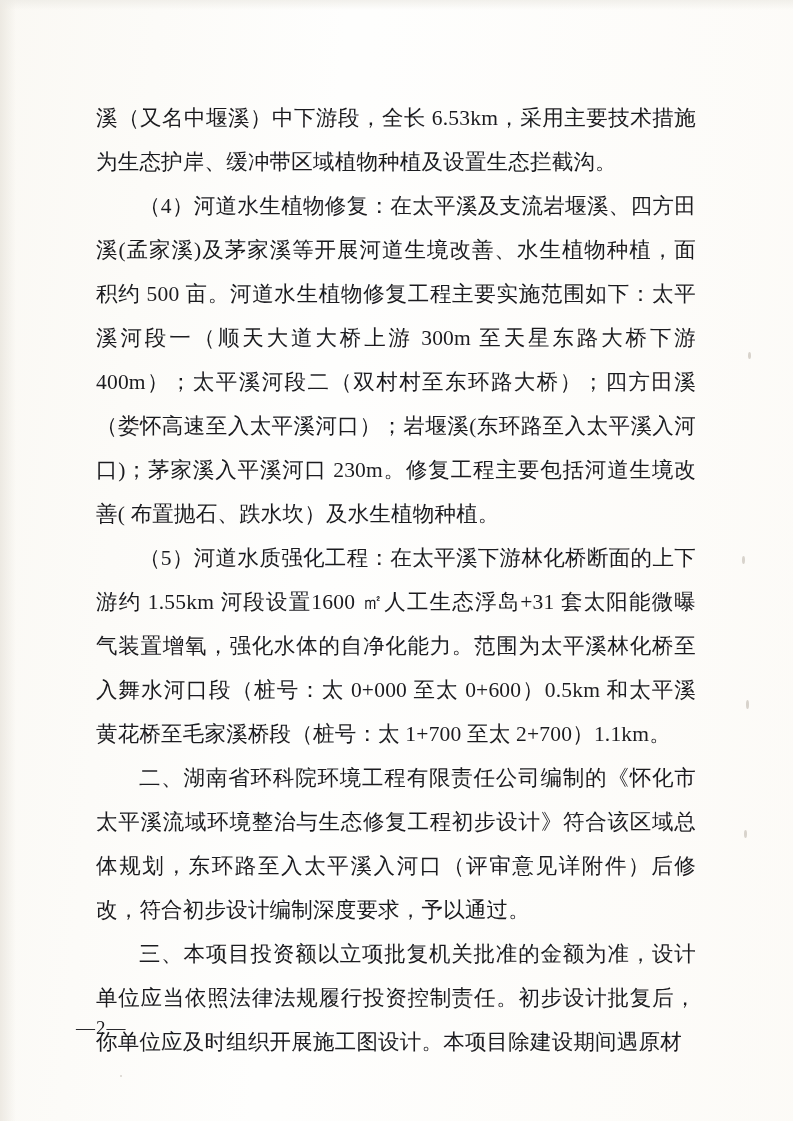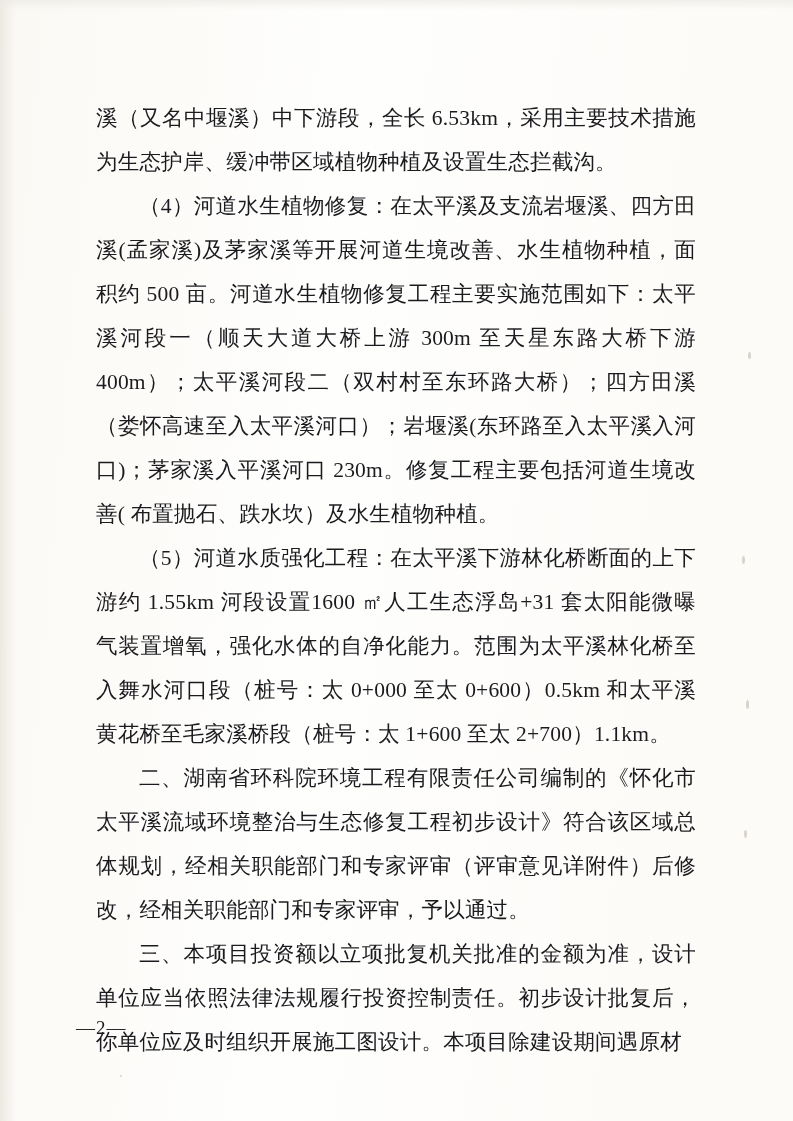--- a/index.html
+++ b/index.html
@@ -84,19 +84,19 @@
 
   <div class="speck" style="left:748px; top:352px; width:3px; height:7px;"></div>
   <div class="speck" style="left:742px; top:556px; width:3px; height:8px;"></div>
   <div class="speck" style="left:746px; top:700px; width:3px; height:9px;"></div>
   <div class="speck" style="left:744px; top:830px; width:3px; height:8px;"></div>
   <div class="speck" style="left:120px; top:1075px; width:2px; height:2px;"></div>
 
   <div class="content">
     <p class="para">溪（又名中堰溪）中下游段，全长 6.53km，采用主要技术措施为生态护岸、缓冲带区域植物种植及设置生态拦截沟。</p>
     <p class="para indent">（4）河道水生植物修复：在太平溪及支流岩堰溪、四方田溪(孟家溪)及茅家溪等开展河道生境改善、水生植物种植，面积约 500 亩。河道水生植物修复工程主要实施范围如下：太平溪河段一（顺天大道大桥上游 300m 至天星东路大桥下游 400m）；太平溪河段二（双村村至东环路大桥）；四方田溪（娄怀高速至入太平溪河口）；岩堰溪(东环路至入太平溪入河口)；茅家溪入平溪河口 230m。修复工程主要包括河道生境改善( 布置抛石、跌水坎）及水生植物种植。</p>
-    <p class="para indent">（5）河道水质强化工程：在太平溪下游林化桥断面的上下游约 1.55km 河段设置1600 ㎡人工生态浮岛+31 套太阳能微曝气装置增氧，强化水体的自净化能力。范围为太平溪林化桥至入舞水河口段（桩号：太 0+000 至太 0+600）0.5km 和太平溪黄花桥至毛家溪桥段（桩号：太 1+600 至太 2+700）1.1km。</p>
-    <p class="para indent">二、湖南省环科院环境工程有限责任公司编制的《怀化市太平溪流域环境整治与生态修复工程初步设计》符合该区域总体规划，经相关职能部门和专家评审（评审意见详附件）后修改，经相关职能部门和专家评审，予以通过。</p>
+    <p class="para indent">（5）河道水质强化工程：在太平溪下游林化桥断面的上下游约 1.55km 河段设置1600 ㎡人工生态浮岛+31 套太阳能微曝气装置增氧，强化水体的自净化能力。范围为太平溪林化桥至入舞水河口段（桩号：太 0+000 至太 0+600）0.5km 和太平溪黄花桥至毛家溪桥段（桩号：太 1+700 至太 2+700）1.1km。</p>
+    <p class="para indent">二、湖南省环科院环境工程有限责任公司编制的《怀化市太平溪流域环境整治与生态修复工程初步设计》符合该区域总体规划，东环路至入太平溪入河口（评审意见详附件）后修改，符合初步设计编制深度要求，予以通过。</p>
     <p class="para indent">三、本项目投资额以立项批复机关批准的金额为准，设计单位应当依照法律法规履行投资控制责任。初步设计批复后，你单位应及时组织开展施工图设计。本项目除建设期间遇原材</p>
   </div>
 
   <div class="footer">—2—</div>
 </div>
 
 </body></html>

